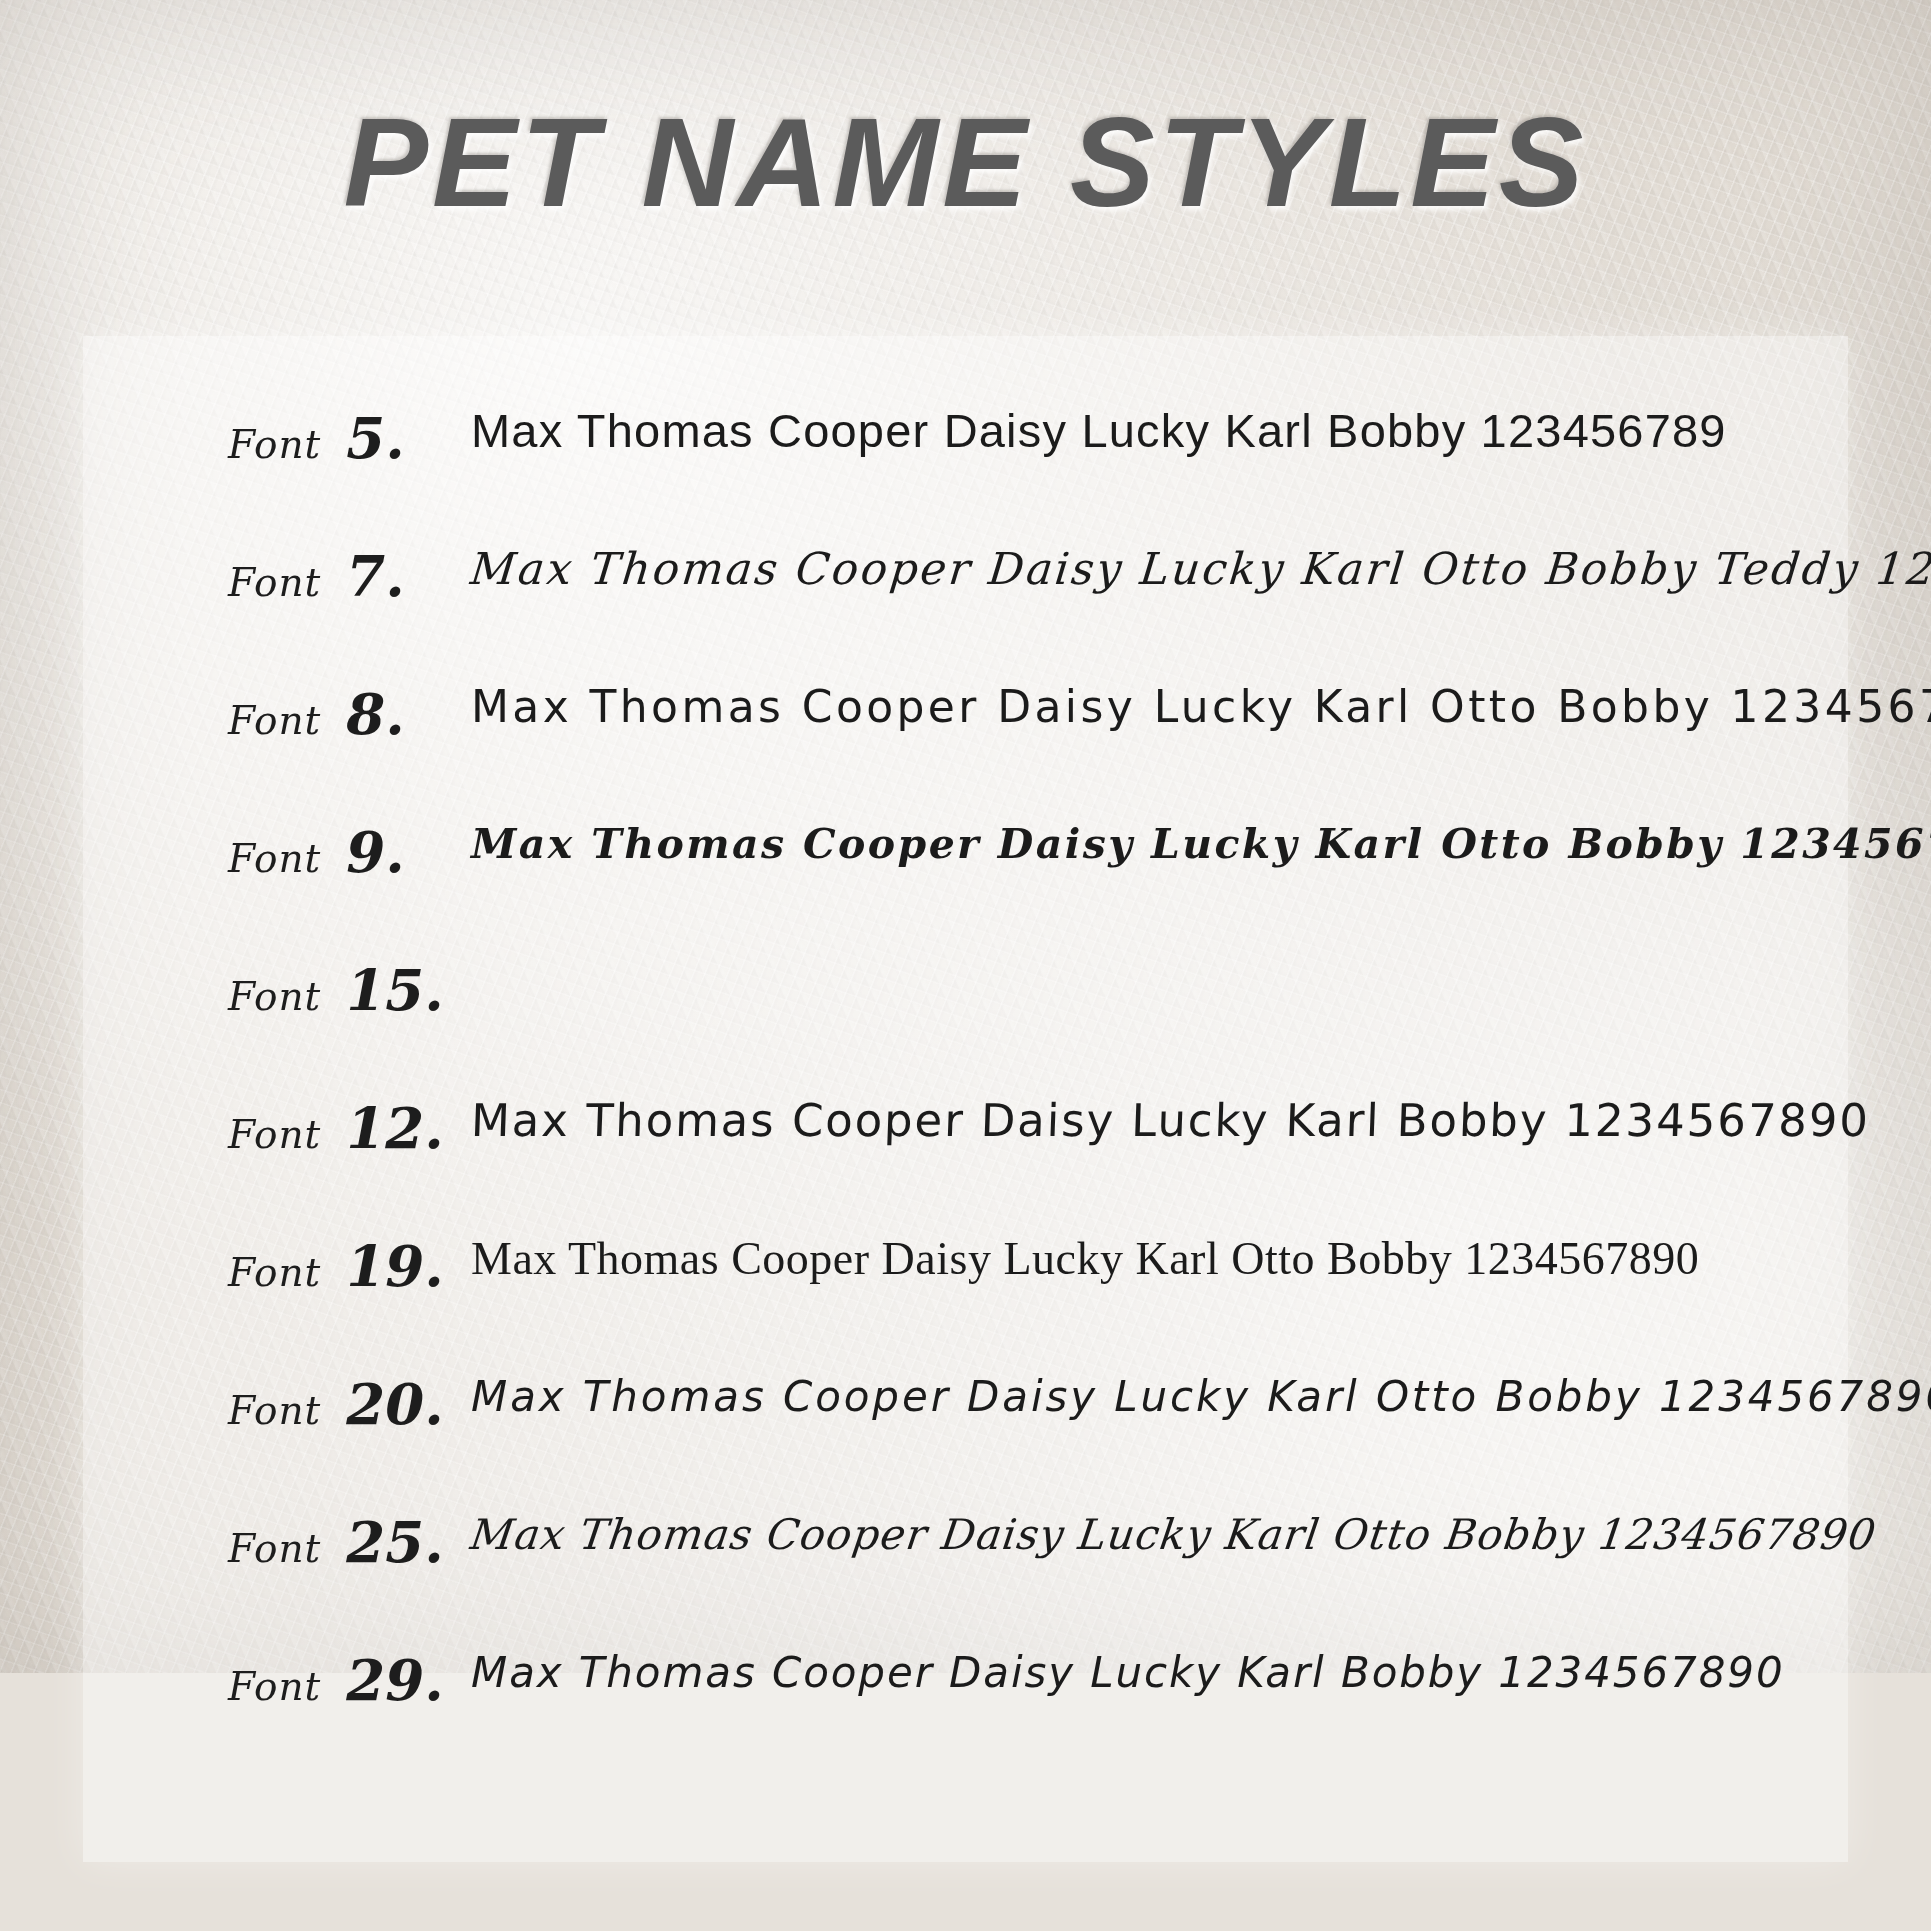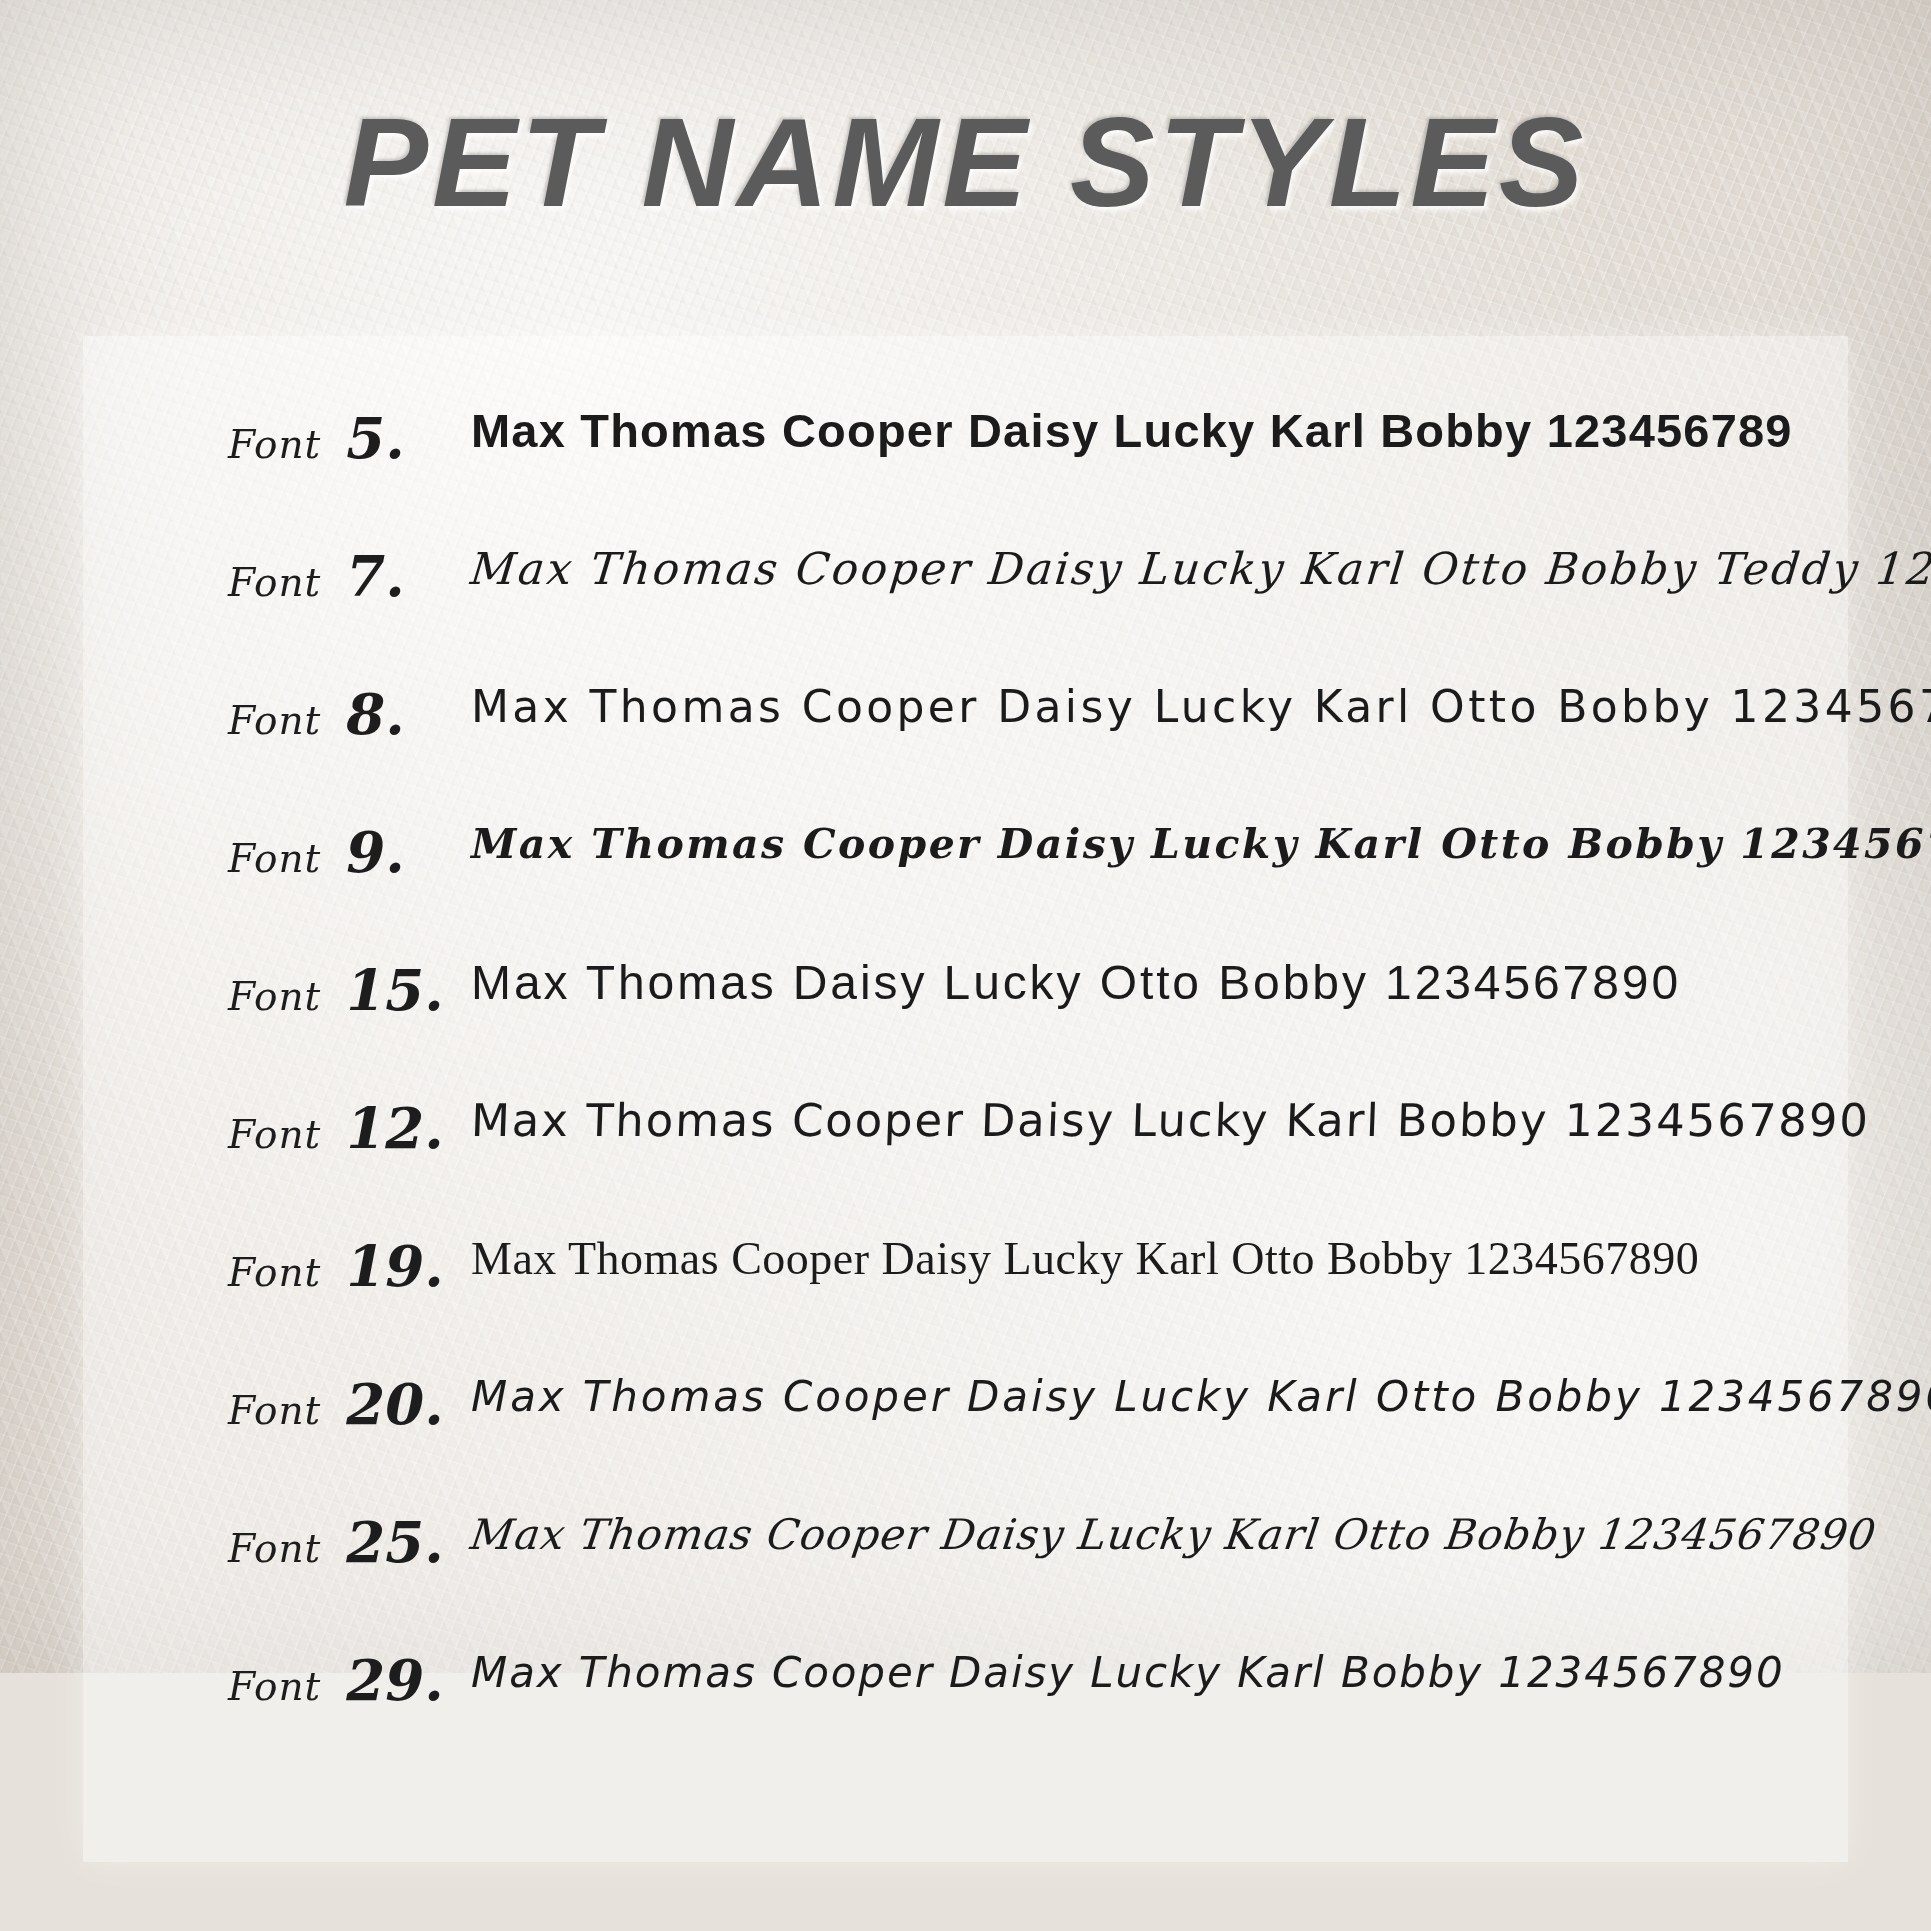--- a/index.html
+++ b/index.html
@@ -112,21 +112,21 @@
     font-size: 56px;
     margin-left: 25px;
   }
 
   .sample {
     color: #1b1b1b;
     white-space: nowrap;
   }
 
   
-  .s5  { font-family: "Liberation Sans", sans-serif; font-size: 47px; letter-spacing: 1.2px; font-weight: 700; }
+  .s5  { font-family: "Liberation Sans", sans-serif; font-size: 47px; letter-spacing: 1.2px; font-weight: 400; }
   .s7  { font-family: "DejaVu Serif", serif; font-style: italic; font-size: 44px; letter-spacing: 2.4px; transform: skewX(-6deg); }
   .s8  { font-family: "DejaVu Sans", sans-serif; font-size: 44px; letter-spacing: 3.4px; font-weight: 400; }
   .s10 { font-family: "DejaVu Serif", serif; font-style: italic; font-weight: bold; font-size: 41px; letter-spacing: 2.4px; }
   .s11 { font-family: "Liberation Sans", sans-serif; font-size: 48px; letter-spacing: 2.9px; font-weight: 400; }
   .s12 { font-family: "DejaVu Sans", sans-serif; font-size: 45px; letter-spacing: 1.9px; font-weight: 400; transform: skewX(-2deg); }
   .s14 { font-family: "Liberation Serif", serif; font-size: 46px; letter-spacing: 0.5px; }
   .s15 { font-family: "DejaVu Sans", sans-serif; font-style: italic; font-size: 42px; letter-spacing: 2.9px; font-weight: 400; }
   .s25 { font-family: "DejaVu Serif", serif; font-style: italic; font-size: 42px; letter-spacing: 1px; transform: skewX(-8deg); }
   .s26 { font-family: "DejaVu Sans", sans-serif; font-style: italic; font-size: 42px; letter-spacing: 1.9px; font-weight: 500; }
 </style>
@@ -170,21 +170,20 @@
           <span class="num">9.</span>
         </div>
         <div class="sample s10">Max Thomas Cooper Daisy Lucky Karl Otto Bobby 1234567890</div>
       </div>
 
       <div class="row">
         <div class="row-label">
           <span class="word">Font</span>
           <span class="num">15.</span>
         </div>
-        <div class="sample s11">Max Thomas Daisy Lucky Otto Bobby 1234567890</div>
       </div>
 
       <div class="row">
         <div class="row-label">
           <span class="word">Font</span>
           <span class="num">12.</span>
         </div>
         <div class="sample s12">Max Thomas Cooper Daisy Lucky Karl Bobby 1234567890</div>
       </div>
 

